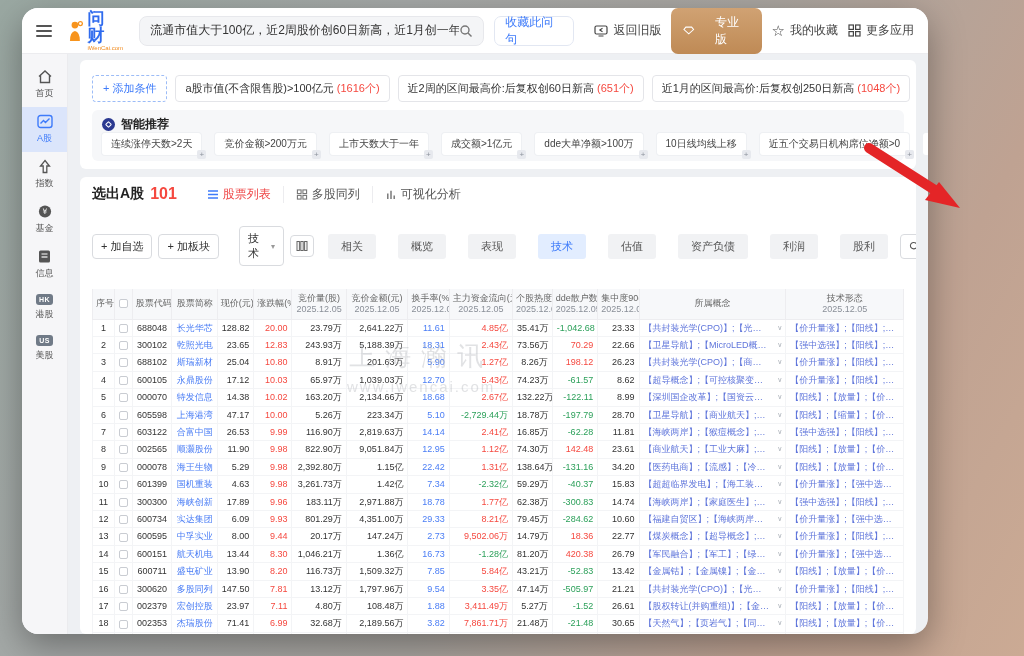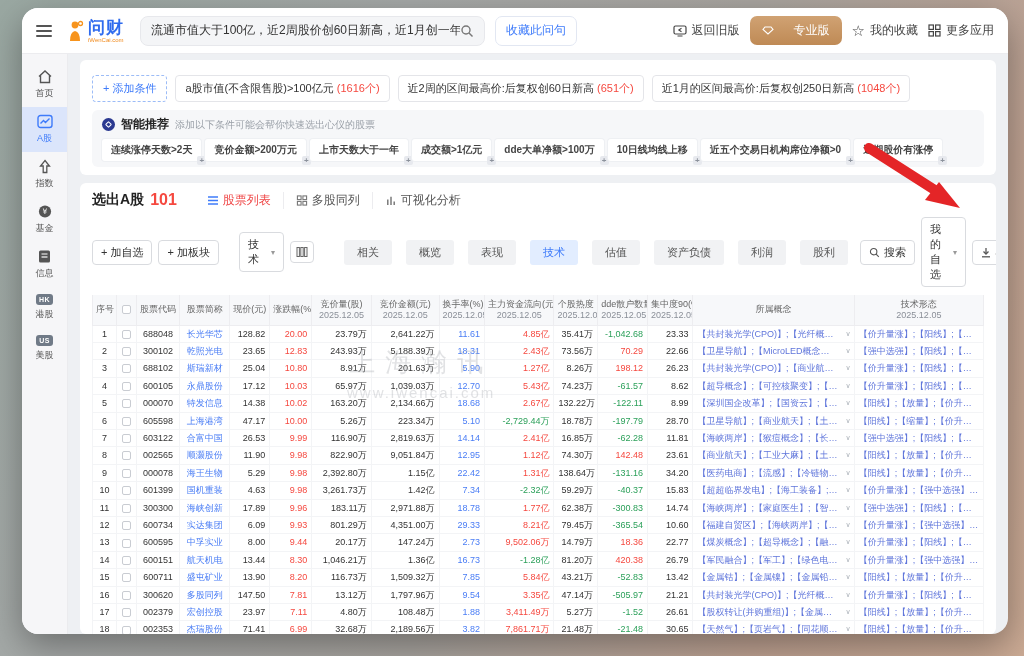--- a/index.html
+++ b/index.html
@@ -1,19 +1,19 @@
 <!DOCTYPE html>
 <html><head>
 <meta charset="utf-8">
 <style>
   *{margin:0;padding:0;box-sizing:border-box;}
   html,body{width:1024px;height:656px;overflow:hidden;}
   body{font-family:"Liberation Sans","DejaVu Sans",sans-serif;
     background:linear-gradient(118deg,#9aa8a2 0%,#a6a9a8 30%,#a9a5a0 55%,#bfa292 80%,#cbaa94 100%);}
-  .window{position:absolute;left:22px;top:8px;width:986px;height:626px;background:#eef0f3;
+  .window{position:absolute;left:22px;top:8px;width:906px;height:626px;background:#eef0f3;
     border-radius:16px;overflow:hidden;box-shadow:0 12px 36px rgba(0,0,0,.35);display:flex;flex-direction:column;}
   
   .hdr{height:46px;background:#fff;display:flex;align-items:center;padding:0 14px;gap:10px;flex:0 0 46px;border-bottom:1px solid #ececef;}
   .burger{width:16px;display:flex;flex-direction:column;gap:3px;cursor:pointer;}
   .burger i{display:block;height:2px;background:#555;border-radius:1px;}
   .logo{display:flex;align-items:center;gap:4px;margin-left:4px;}
   .logo .fig{width:18px;height:22px;}
   .logo .lt{display:flex;flex-direction:column;line-height:1;}
   .logo .zh{font-size:17px;font-weight:bold;color:#2f6bee;letter-spacing:1px;}
   .logo .en{font-size:6px;color:#f08a1d;margin-top:1px;}
@@ -44,39 +44,39 @@
   .chiprow{display:flex;align-items:center;gap:8px;margin-top:7px;}
   .addbtn{border:1px dashed #9cbcf7;color:#3e7bfa;font-size:11px;border-radius:4px;padding:5px 10px;cursor:pointer;white-space:nowrap;}
   .cchip{border:1px solid #e4e5e9;border-radius:4px;padding:5px 9px;font-size:11px;color:#333;white-space:nowrap;cursor:pointer;}
   .cchip .cnt{color:#f5483f;}
   .smart{background:#f6f7f9;border-radius:6px;margin-top:8px;padding:6px 10px;}
   .smtop{display:flex;align-items:center;gap:6px;}
   .smico{width:13px;height:13px;border-radius:50%;background:#2b3990;display:inline-flex;align-items:center;justify-content:center;}
   .smico i{width:5px;height:5px;border:1px solid #fff;border-radius:1px;transform:rotate(45deg);}
   .smtitle{font-size:12px;font-weight:bold;color:#222;}
   .smsub{font-size:10px;color:#9aa0a8;}
-  .smchips{display:flex;gap:4px;margin-top:6px;font-weight:bold;}
+  .smchips{display:flex;gap:14px;}
   .schip{position:relative;background:#fff;border-radius:3px;padding:4px 9px;font-size:10px;color:#444;white-space:nowrap;cursor:pointer;box-shadow:0 0 0 1px #eef0f3;}
   .schip .pl{position:absolute;right:-5px;bottom:-4px;width:9px;height:9px;background:#e7e9ee;color:#8c929c;border-radius:2px;font-size:8px;line-height:9px;text-align:center;}
   
   .c2{flex:1;min-height:0;display:flex;flex-direction:column;overflow:hidden;padding-bottom:0;}
   .rhead{display:flex;align-items:center;gap:10px;}
   .rtitle{font-size:14px;font-weight:bold;color:#222;}
   .rcount{font-size:16px;font-weight:bold;color:#f5483f;margin-left:-4px;}
   .vtabs{display:flex;align-items:center;margin-left:8px;}
   .vtab{display:flex;align-items:center;gap:4px;font-size:12px;color:#555;padding:0 12px;cursor:pointer;border-left:1px solid #ececef;}
   .vtab:first-child{border-left:none;}
   .vtab.on{color:#ef4444;}
   .tbar{display:flex;align-items:center;gap:6px;margin-top:8px;}
   .btn{border:1px solid #d9dbdf;border-radius:4px;background:#fff;font-size:11px;color:#333;padding:4px 8px;white-space:nowrap;cursor:pointer;display:flex;align-items:center;gap:4px;}
   .vdiv{width:1px;height:16px;background:#e6e7ea;margin:0 4px;}
   .drop{border:1px solid #d9dbdf;border-radius:4px;background:#fff;font-size:11px;color:#333;padding:4px 8px;display:flex;align-items:center;gap:12px;cursor:pointer;}
   .caret{font-size:8px;color:#999;}
   .colbtn{border:1px solid #d9dbdf;border-radius:4px;background:#fff;padding:4px 5px;cursor:pointer;display:flex;}
-  .ptabs{display:flex;gap:14px;margin-left:24px;}
+  .ptabs{display:flex;gap:22px;margin-left:8px;}
   .ptab{background:#f1f2f4;color:#555;font-size:11px;border-radius:3px;padding:5px 13px;cursor:pointer;white-space:nowrap;}
   .ptab.on{background:#e2edff;color:#3e7bfa;}
   .tsp{flex:1;}
   
   .twrap{position:relative;flex:1;min-height:0;overflow:hidden;margin-top:8px;}
   table{width:100%;border-collapse:collapse;table-layout:fixed;}
   th{background:#f7f8fa;color:#666;font-weight:normal;font-size:9px;height:30px;padding:2px 3px;border:1px solid #ededf0;border-top:none;line-height:1.25;text-align:center;white-space:nowrap;overflow:hidden;}
   td{font-size:9px;color:#333;height:16.4px;line-height:16.4px;padding:0 4px;border:1px solid #f3f4f6;border-top:none;white-space:nowrap;overflow:hidden;background:#fff;}
   td.cen,th .h1{text-align:center;}
   td.num{text-align:right;}
@@ -211,21 +211,20 @@
           <span class="cchip"><span>a股市值(不含限售股)&gt;100亿元 </span><span class="cnt">(1616个)</span></span>
           <span class="cchip"><span>近2周的区间最高价:后复权创60日新高 </span><span class="cnt">(651个)</span></span>
           <span class="cchip"><span>近1月的区间最高价:后复权创250日新高 </span><span class="cnt">(1048个)</span></span>
         </div>
         <div class="smart">
           <div class="smtop">
             <span class="smico">
                 <i></i>
               </span>
             <span class="smtitle">智能推荐</span>
-            <span class="smsub">添加以下条件可能会帮你快速选出心仪的股票</span>
           </div>
           <div class="smchips">
             <span class="schip"><span>连续涨停天数&gt;2天</span><span class="pl">+</span></span>
             <span class="schip"><span>竞价金额&gt;200万元</span><span class="pl">+</span></span>
             <span class="schip"><span>上市天数大于一年</span><span class="pl">+</span></span>
             <span class="schip"><span>成交额&gt;1亿元</span><span class="pl">+</span></span>
             <span class="schip"><span>dde大单净额&gt;100万</span><span class="pl">+</span></span>
             <span class="schip"><span>10日线均线上移</span><span class="pl">+</span></span>
             <span class="schip"><span>近五个交易日机构席位净额&gt;0</span><span class="pl">+</span></span>
             <span class="schip"><span>近期股价有涨停</span><span class="pl">+</span></span>
@@ -580,21 +579,21 @@
                   <td class="cen"><span class="cb"></span></td>
                   <td class="cen">600734</td>
                   <td class="cen"><span class="lnk">实达集团</span></td>
                   <td class="num">6.09</td>
                   <td class="num up">9.93</td>
                   <td class="num">801.29万</td>
                   <td class="num">4,351.00万</td>
                   <td class="num blu">29.33</td>
                   <td class="num up">8.21亿</td>
                   <td class="num">79.45万</td>
-                  <td class="num dn">-365.54</td>
+                  <td class="num dn">-284.62</td>
                   <td class="num">10.60</td>
                   <td class="concepts"><span class="ctx">【福建自贸区】;【海峡两岸】;【智慧政务】;...</span><span class="chev">∨</span></td>
                   <td class="tech">【价升量涨】;【强中选强】;【阳线】</td>
                 </tr>
                 <tr>
                   <td class="cen">13</td>
                   <td class="cen"><span class="cb"></span></td>
                   <td class="cen">600595</td>
                   <td class="cen"><span class="lnk">中孚实业</span></td>
                   <td class="num">8.00</td>

